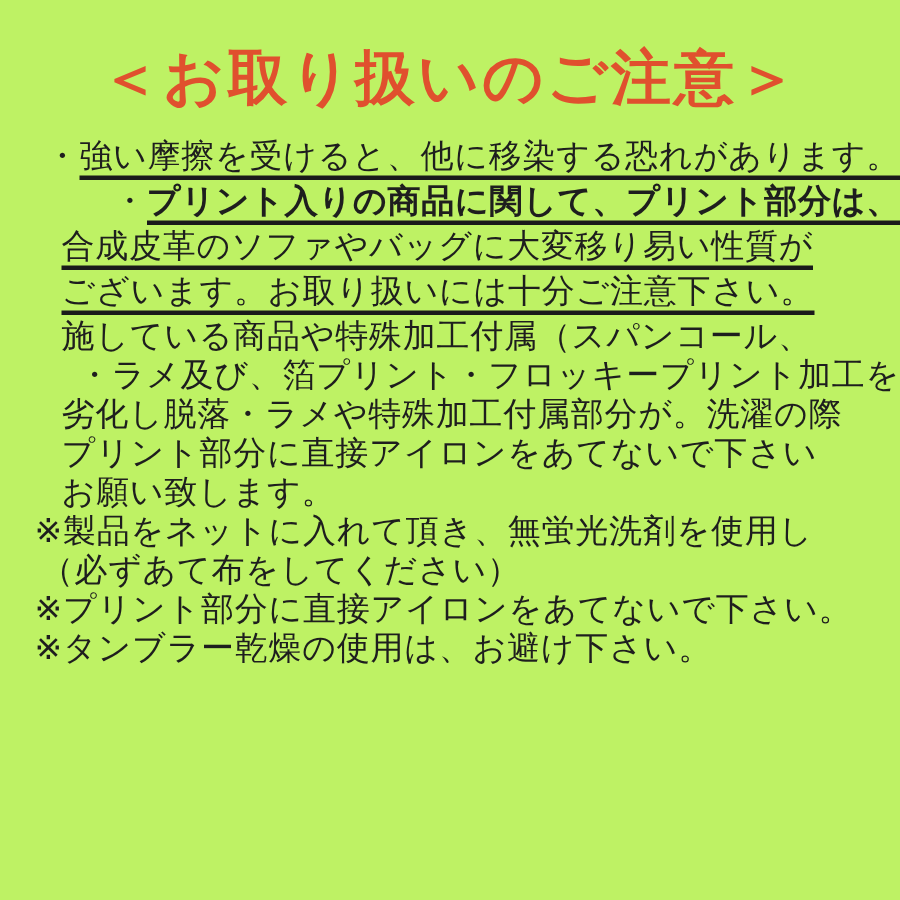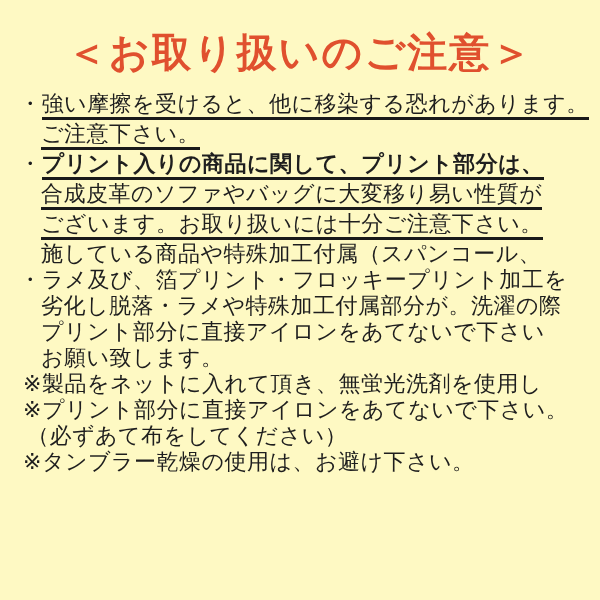--- a/index.html
+++ b/index.html
@@ -37,44 +37,43 @@
     white-space: nowrap;
     letter-spacing: 0.5px;
   }
   .line.u {
     height: 30px;
   }
   .marker {
     display: inline;
   }
   
-  .marker-dot  { padding-left: 19px; }
+  .marker-dot  { padding-left: 19px; text-align: right; }
   .cont-dot    { padding-left: 41px; }
   .marker-kome { padding-left: 23px; }
   .cont-kome   { padding-left: 44px; }
   .cont-paren  { padding-left: 27px; }
   .underline {
     border-bottom: 3px solid;
     padding-bottom: 1px;
   }
 </style>
 </head>
 <body>
 
-<div class="page" style="background: #fef9c3;">
+<div class="page" style="background: #bef264;">
   <h1 class="title" style="color: rgb(224, 80, 46);">＜お取り扱いのご注意＞</h1>
   <div class="notice-body" style="color: rgb(30, 30, 30);">
       <div class="line marker-dot u"><span class="marker">・</span><span class="txt underline" style="border-bottom-color: rgb(26, 26, 26);">強い摩擦を受けると、他に移染する恐れがあります。</span></div>
-      <div class="line cont-dot u"><span class="txt underline" style="border-bottom-color: rgb(26, 26, 26);">ご注意下さい。</span></div>
       <div class="line marker-dot u"><span class="marker">・</span><span class="txt underline" style="border-bottom-color: rgb(26, 26, 26); font-weight: bold;">プリント入りの商品に関して、プリント部分は、</span></div>
       <div class="line cont-dot u"><span class="txt underline" style="border-bottom-color: rgb(26, 26, 26); margin-top: 40px;">合成皮革のソファやバッグに大変移り易い性質が</span></div>
       <div class="line cont-dot u"><span class="txt underline" style="border-bottom-color: rgb(26, 26, 26);">ございます。お取り扱いには十分ご注意下さい。</span></div>
       <div class="line cont-dot"><span class="txt">施している商品や特殊加工付属（スパンコール、</span></div>
       <div class="line marker-dot"><span class="marker">・</span><span class="txt">ラメ及び、箔プリント・フロッキープリント加工を</span></div>
       <div class="line cont-dot"><span class="txt">劣化し脱落・ラメや特殊加工付属部分が。洗濯の際</span></div>
       <div class="line cont-dot"><span class="txt">プリント部分に直接アイロンをあてないで下さい</span></div>
       <div class="line cont-dot"><span class="txt">お願い致します。</span></div>
       <div class="line marker-kome"><span class="marker">※</span><span class="txt">製品をネットに入れて頂き、無蛍光洗剤を使用し</span></div>
+      <div class="line cont-paren"><span class="txt">（必ずあて布をしてください）</span></div>
       <div class="line marker-kome"><span class="marker">※</span><span class="txt">プリント部分に直接アイロンをあてないで下さい。</span></div>
-      <div class="line cont-paren"><span class="txt">（必ずあて布をしてください）</span></div>
       <div class="line marker-kome"><span class="marker">※</span><span class="txt">タンブラー乾燥の使用は、お避け下さい。</span></div>
     </div>
 </div>
 
 </body></html>

